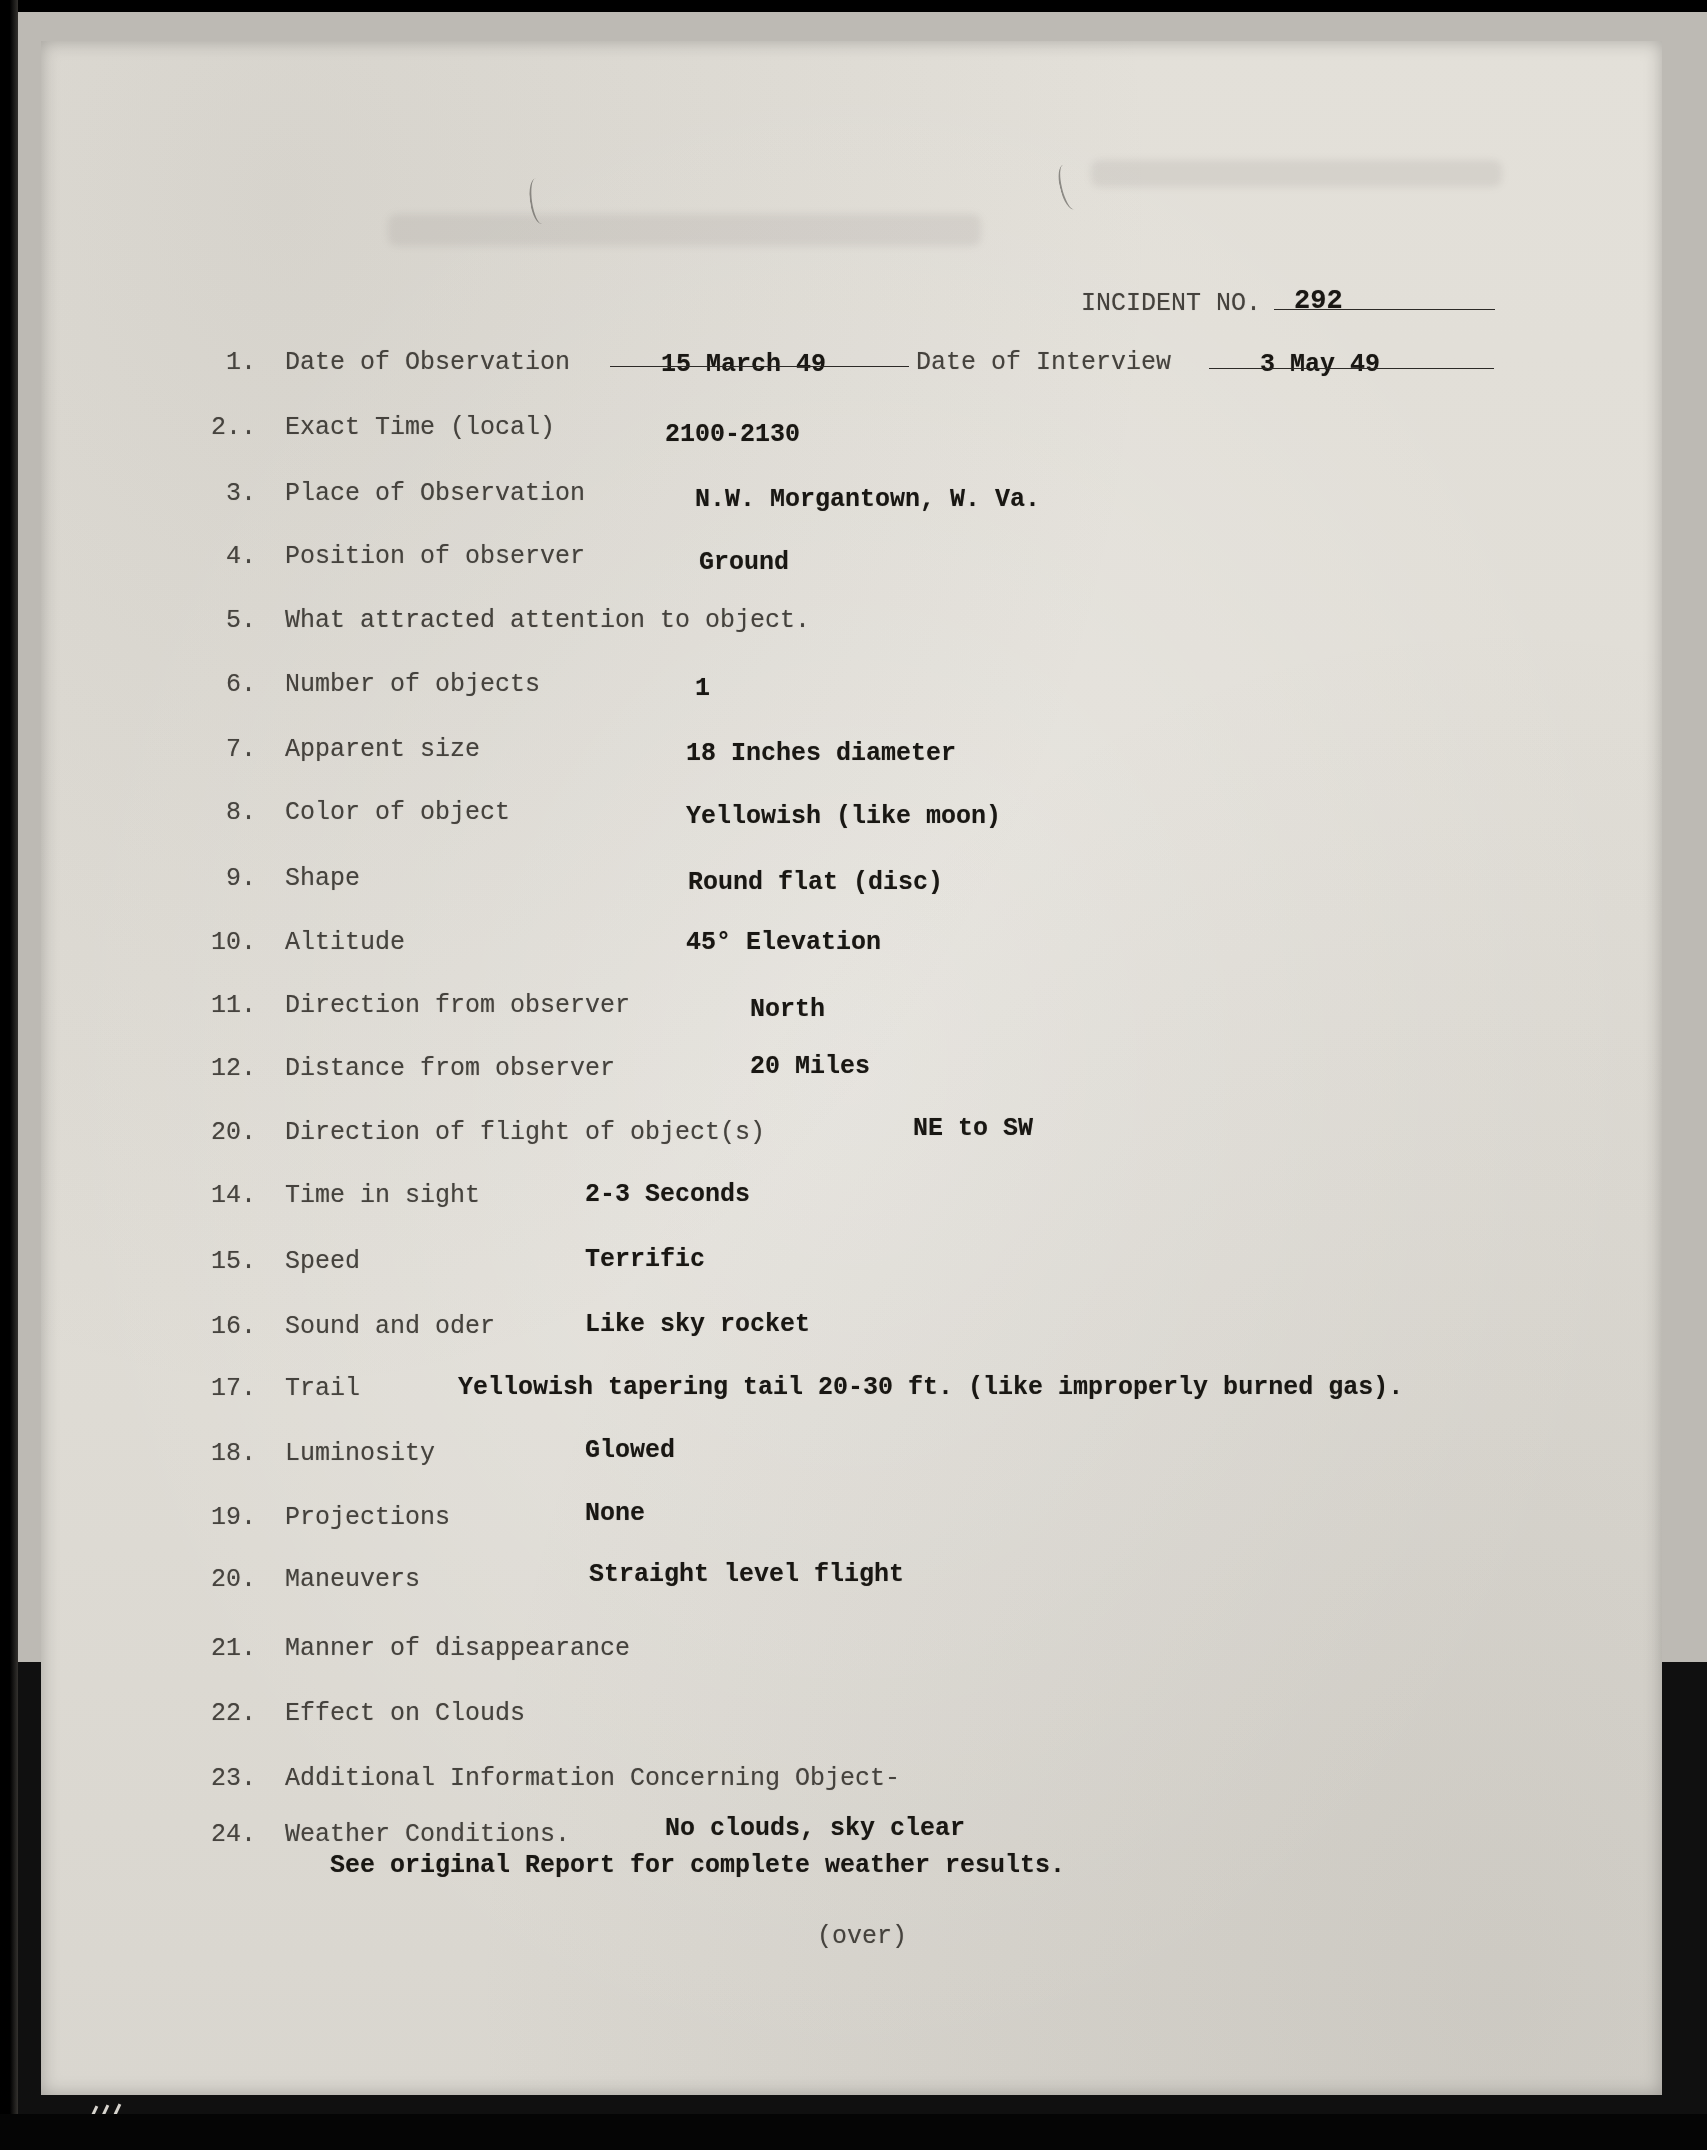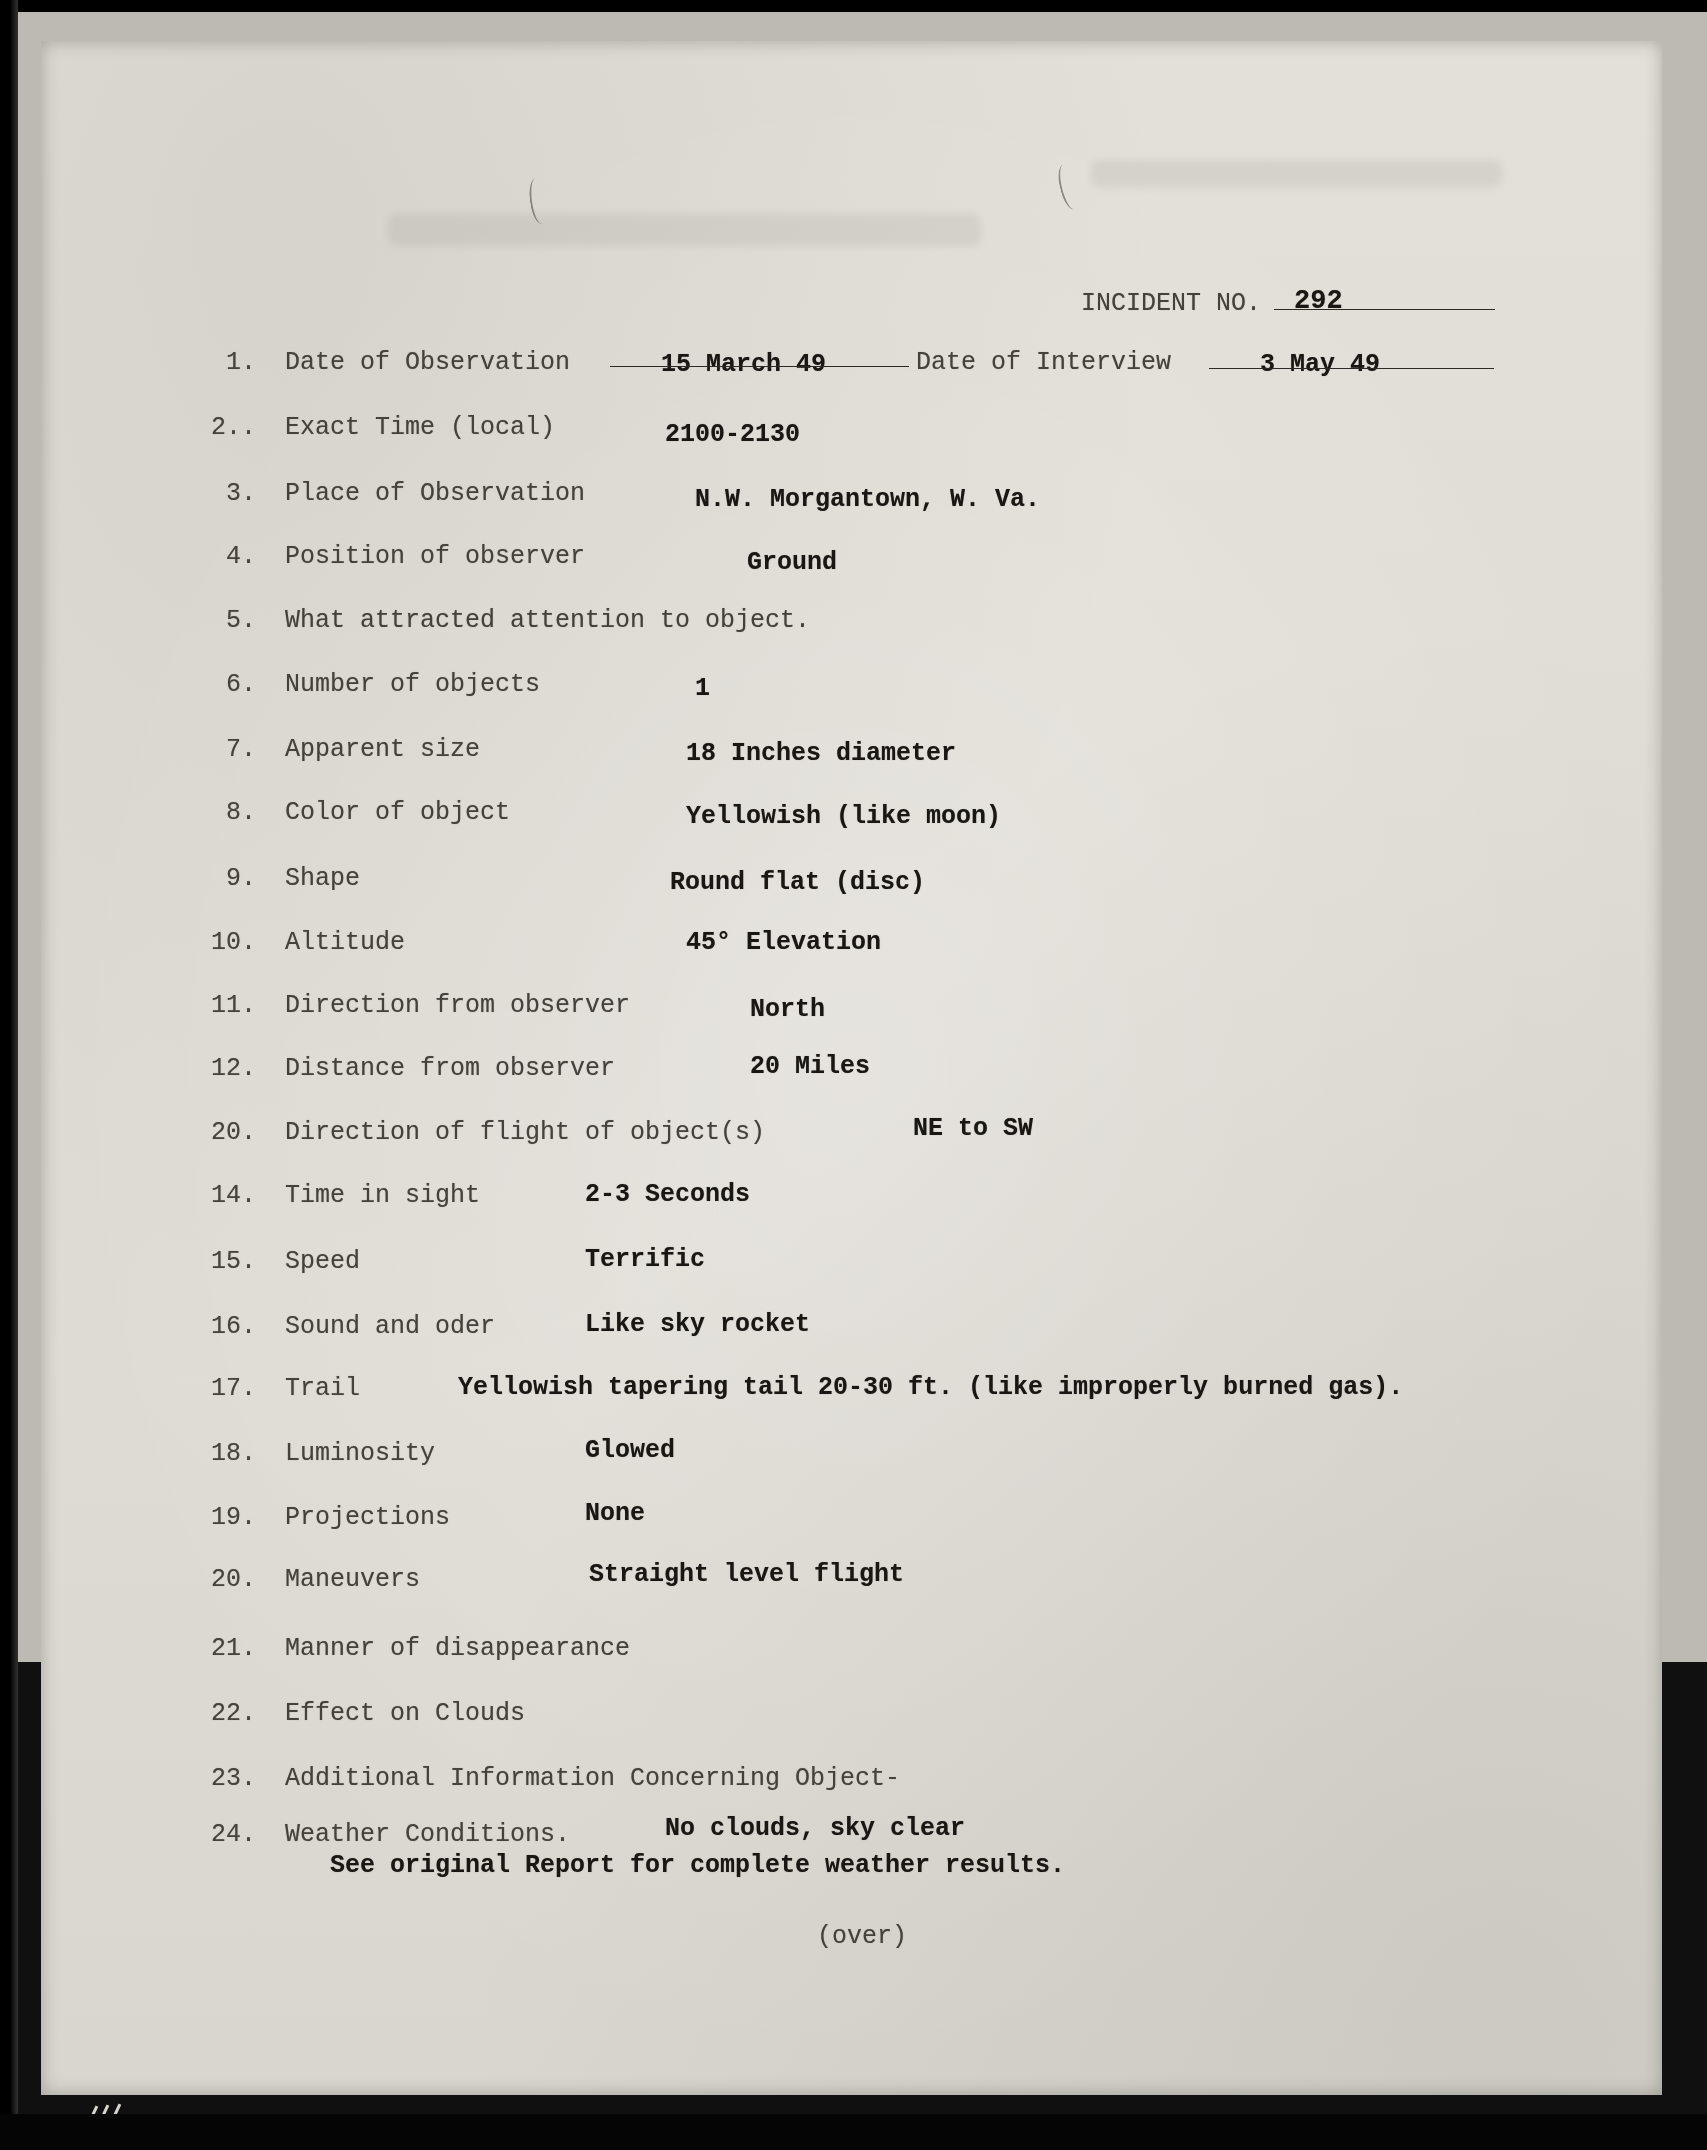--- a/index.html
+++ b/index.html
@@ -62,21 +62,21 @@
 
     <div class="row" style="top:437px;">
       <span class="num">3.</span>
       <span class="label">Place of Observation</span>
       <span class="value" style="left:654px;top:6.4px;">N.W. Morgantown, W. Va.</span>
     </div>
 
     <div class="row" style="top:500px;">
       <span class="num">4.</span>
       <span class="label">Position of observer</span>
-      <span class="value" style="left:658px;top:5.5px;margin-left:48px;">Ground</span>
+      <span class="value" style="left:658px;top:5.5px;">Ground</span>
     </div>
 
     <div class="row" style="top:564px;">
       <span class="num">5.</span>
       <span class="label">What attracted attention to object.</span>
     </div>
 
     <div class="row" style="top:628px;">
       <span class="num">6.</span>
       <span class="label">Number of objects</span>
@@ -91,21 +91,21 @@
 
     <div class="row" style="top:756px;">
       <span class="num">8.</span>
       <span class="label">Color of object</span>
       <span class="value" style="left:645px;">Yellowish (like moon)</span>
     </div>
 
     <div class="row" style="top:822px;">
       <span class="num">9.</span>
       <span class="label">Shape</span>
-      <span class="value" style="left:629px;">Round flat (disc)</span>
+      <span class="value" style="left:647px;">Round flat (disc)</span>
     </div>
 
     <div class="row" style="top:886px;">
       <span class="num">10.</span>
       <span class="label">Altitude</span>
       <span class="value" style="left:645px;top:0;">45° Elevation</span>
     </div>
 
     <div class="row" style="top:949px;">
       <span class="num">11.</span>

